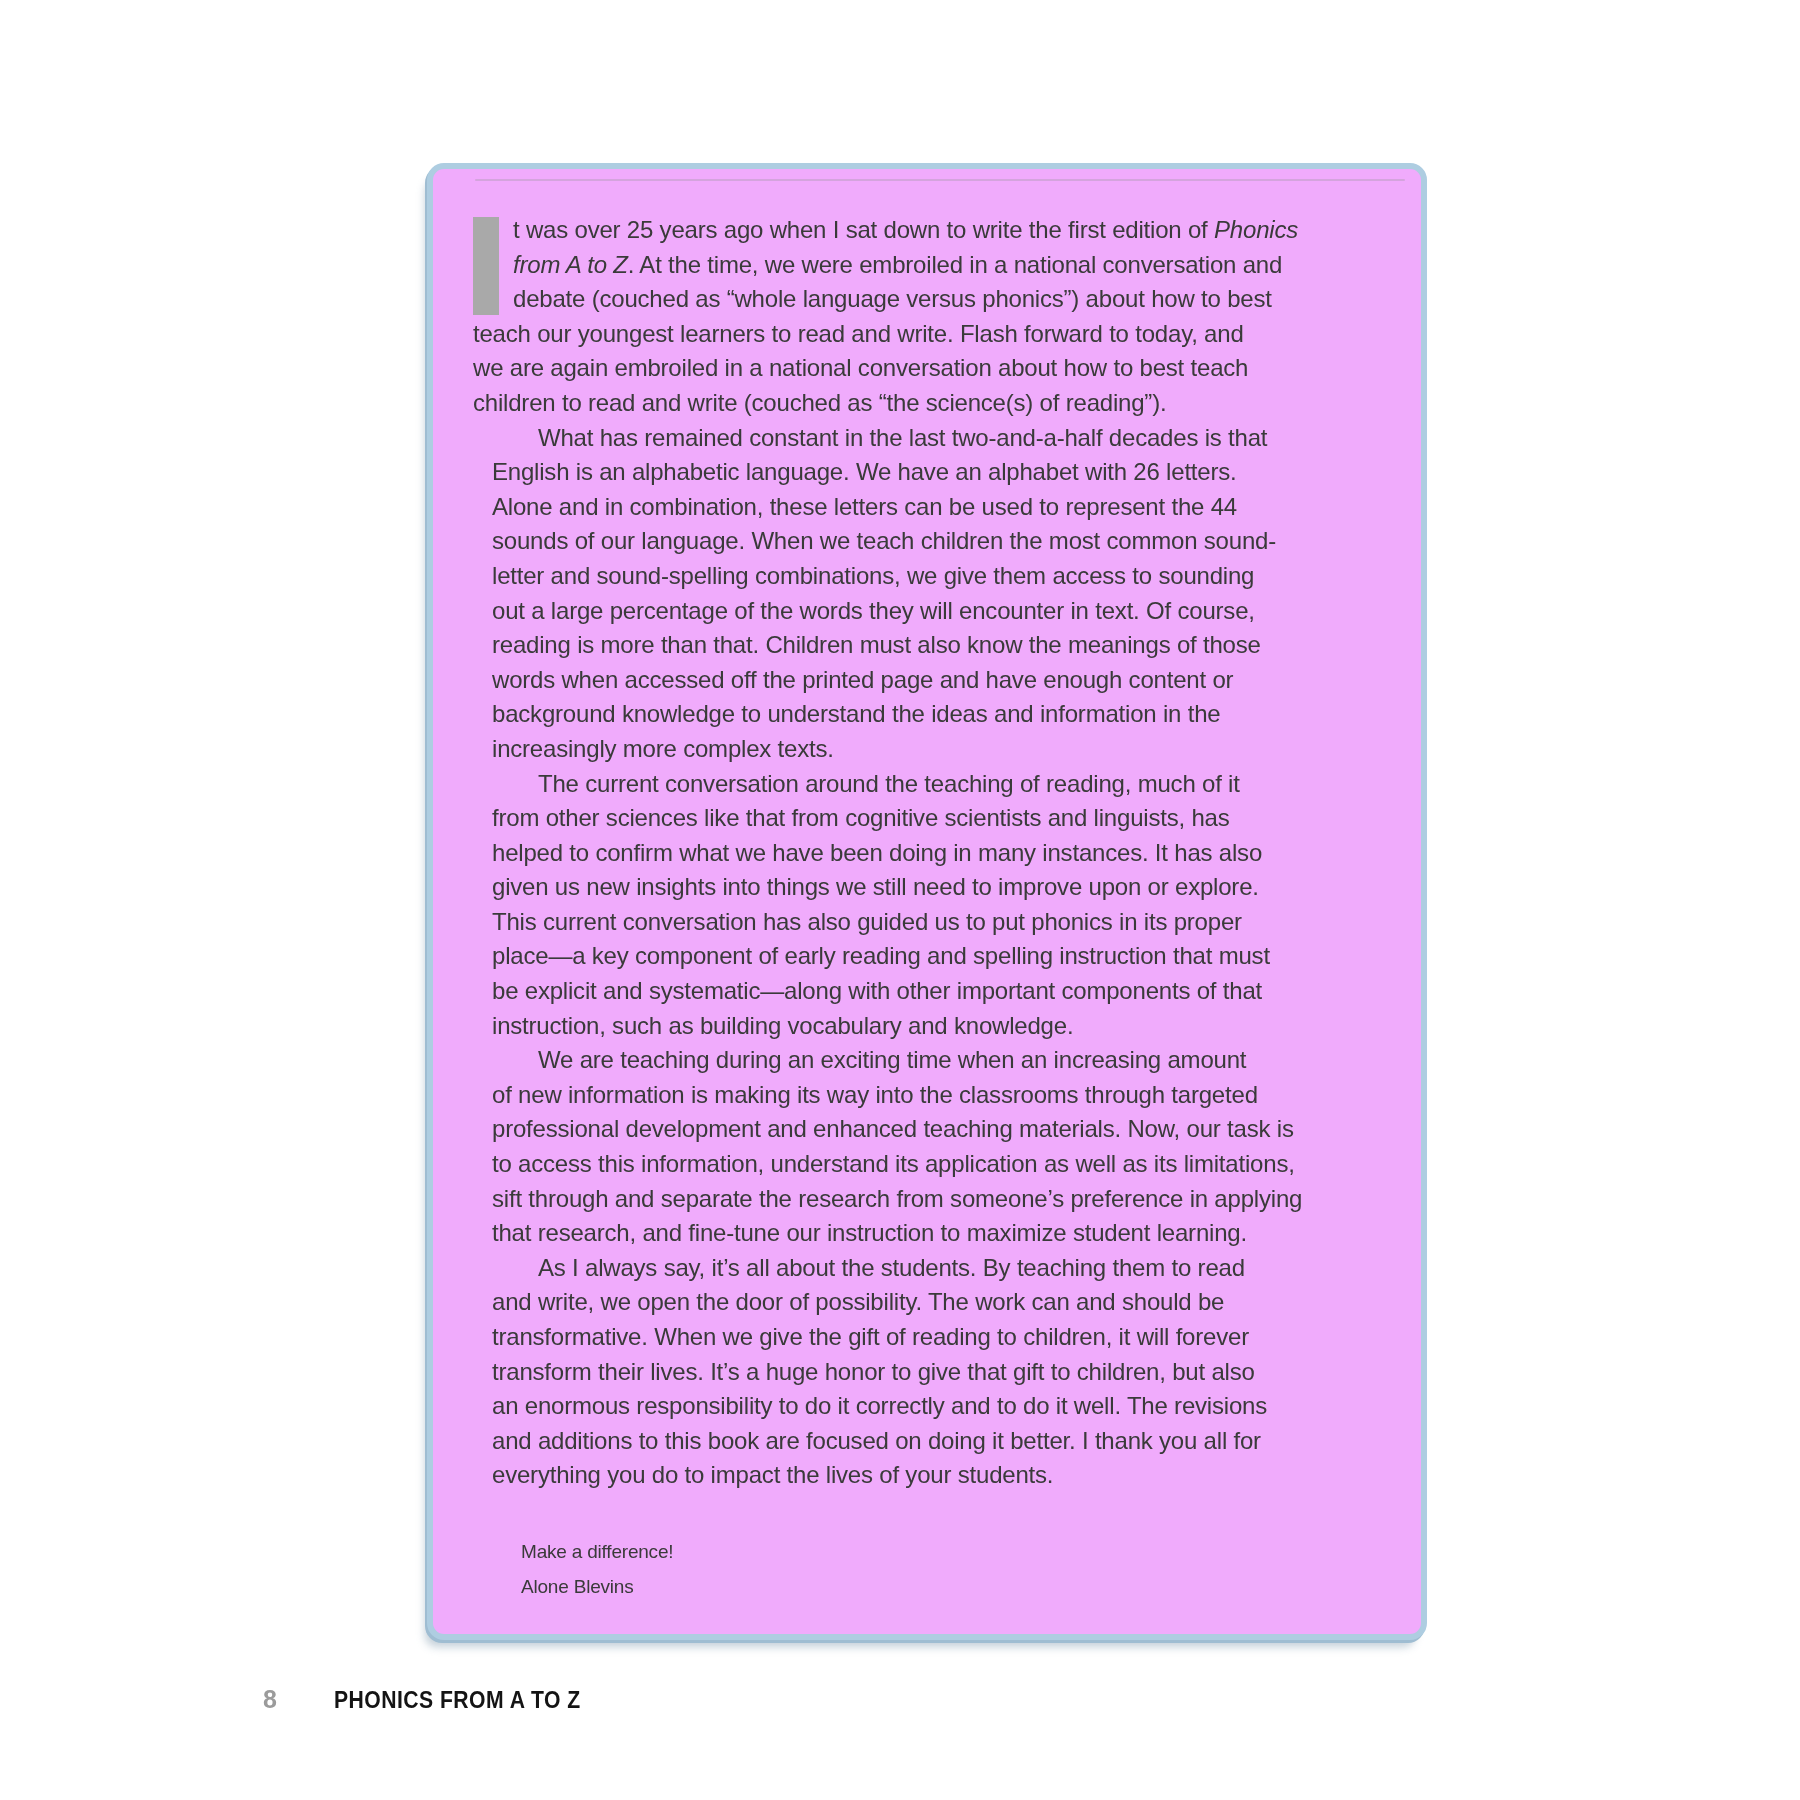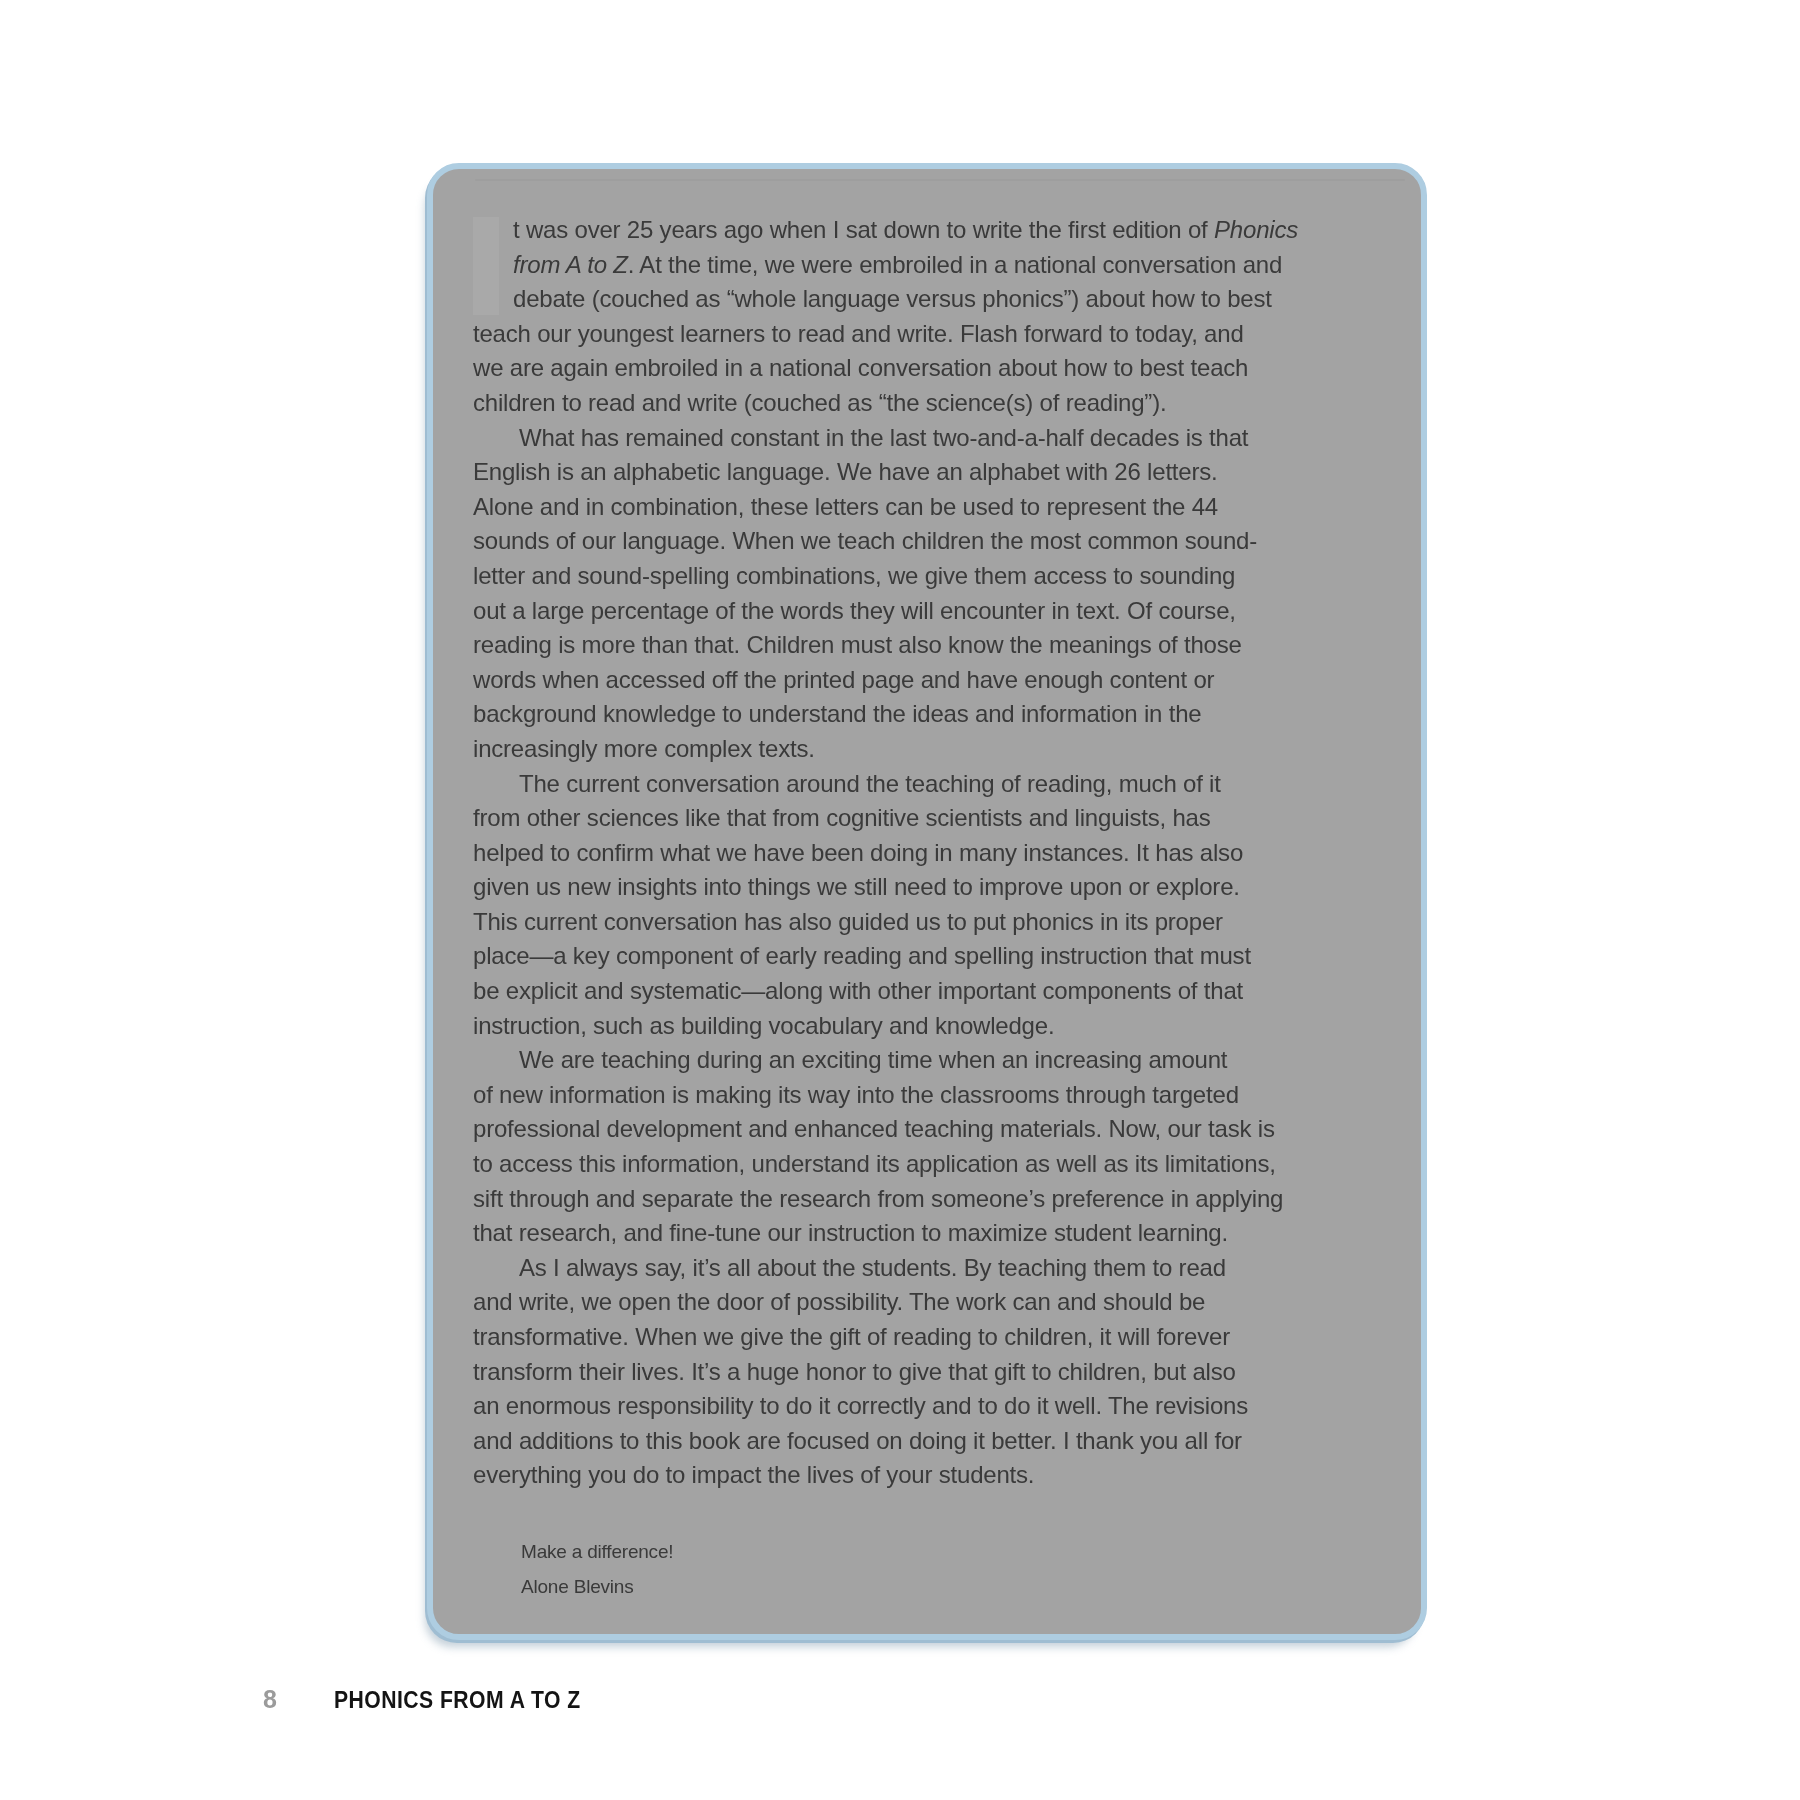--- a/index.html
+++ b/index.html
@@ -16,23 +16,23 @@
   }
 
   
   .page-box {
     position: absolute;
     left: 427px;
     top: 163px;
     width: 1000px;
     height: 1477px;
     box-sizing: border-box;
-    background: #a3a3a3;
+    background: #f0abfc;
     border: 6px solid #aecde1;
-    border-radius: 32px;
+    border-radius: 17px;
     box-shadow: -2px 3px 0 0 #9fbdd2,
                 -7px 12px 9px -5px rgba(125, 150, 170, 0.45);
   }
   
   .hairline {
     position: absolute;
     top: 10px;
     left: 42px;
     right: 16px;
     height: 2px;
@@ -48,21 +48,21 @@
   }
 
   .para {
     margin: 0;
     font-size: 24px;
     line-height: 34.6px;
     letter-spacing: -0.2px;
     color: #3a3a3a;
     white-space: pre; 
   }
-  .para.indent { text-indent: 46px; }
+  .para.indent { text-indent: 46px; margin-left: 19px; }
 
   .dropcap {
     float: left;
     width: 26px;
     height: 98px;
     margin: 4px 14px 0 0;
     background: #a9a9a9;
     color: transparent;     
     overflow: hidden;
     font-size: 84px;

